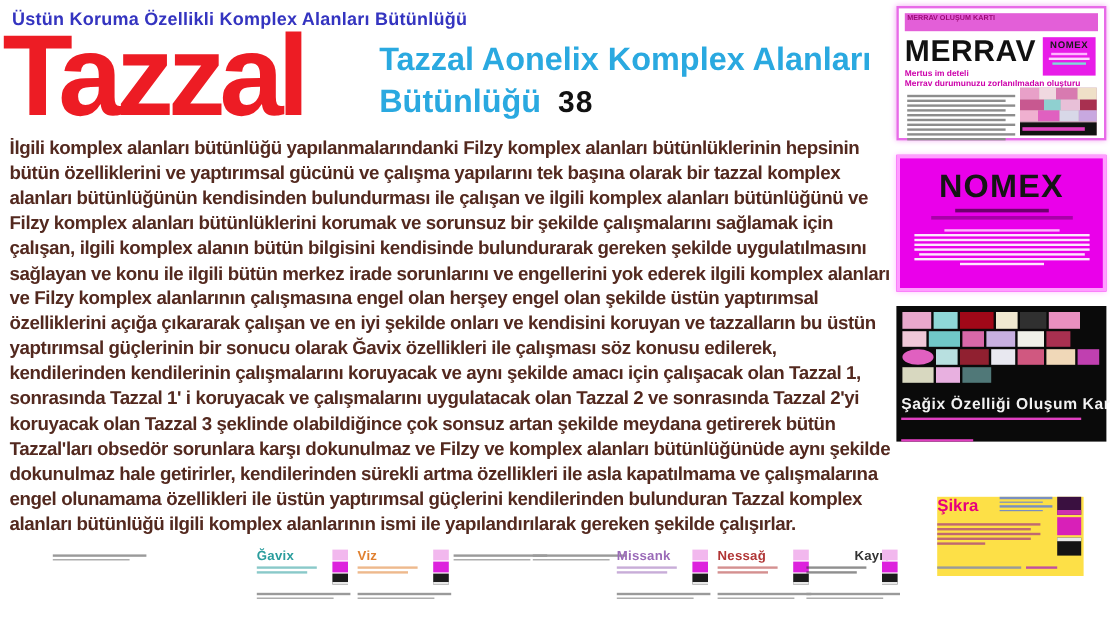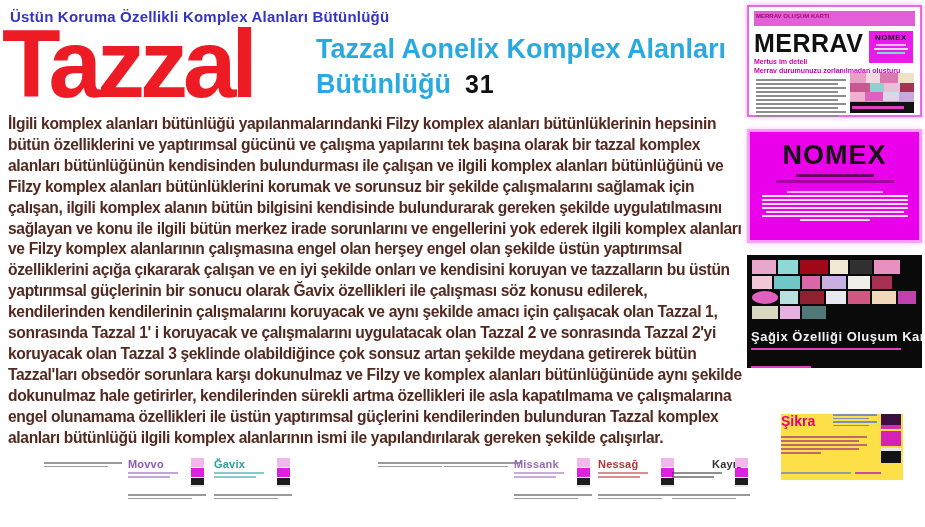--- a/index.html
+++ b/index.html
@@ -135,21 +135,21 @@
   .lu-fine i:nth-child(1){ width:78px; } .lu-fine i:nth-child(2){ width:64px; }
 </style>
 </head>
 <body>
 
 <div class="page">
 
   <div class="eyebrow">Üstün Koruma Özellikli Komplex Alanları Bütünlüğü</div>
   <div class="wordmark">Tazzal</div>
   <div class="subhead">
-    <span>Tazzal Aonelix Komplex Alanları Bütünlüğü</span><span class="pagenum">31</span>
+    <span>Tazzal Aonelix Komplex Alanları Bütünlüğü</span><span class="pagenum">38</span>
   </div>
 
   <div class="bodycopy">İlgili komplex alanları bütünlüğü yapılanmalarındanki Filzy komplex alanları bütünlüklerinin hepsinin bütün özelliklerini ve yaptırımsal gücünü ve çalışma yapılarını tek başına olarak bir tazzal komplex alanları bütünlüğünün kendisinden bulundurması ile çalışan ve ilgili komplex alanları bütünlüğünü ve Filzy komplex alanları bütünlüklerini korumak ve sorunsuz bir şekilde çalışmalarını sağlamak için çalışan, ilgili komplex alanın bütün bilgisini kendisinde bulundurarak gereken şekilde uygulatılmasını sağlayan ve konu ile ilgili bütün merkez irade sorunlarını ve engellerini yok ederek ilgili komplex alanları ve Filzy komplex alanlarının çalışmasına engel olan herşey engel olan şekilde üstün yaptırımsal özelliklerini açığa çıkararak çalışan ve en iyi şekilde onları ve kendisini koruyan ve tazzalların bu üstün yaptırımsal güçlerinin bir sonucu olarak Ğavix özellikleri ile çalışması söz konusu edilerek, kendilerinden kendilerinin çalışmalarını koruyacak ve aynı şekilde amacı için çalışacak olan Tazzal 1, sonrasında Tazzal 1' i koruyacak ve çalışmalarını uygulatacak olan Tazzal 2 ve sonrasında Tazzal 2'yi koruyacak olan Tazzal 3 şeklinde olabildiğince çok sonsuz artan şekilde meydana getirerek bütün Tazzal'ları obsedör sorunlara karşı dokunulmaz ve Filzy ve komplex alanları bütünlüğünüde aynı şekilde dokunulmaz hale getirirler, kendilerinden sürekli artma özellikleri ile asla kapatılmama ve çalışmalarına engel olunamama özellikleri ile üstün yaptırımsal güçlerini kendilerinden bulunduran Tazzal komplex alanları bütünlüğü ilgili komplex alanlarının ismi ile yapılandırılarak gereken şekilde çalışırlar.</div>
 
   <div class="card card-merrav">
     <div class="merrav-banner">MERRAV OLUŞUM KARTI</div>
     <div class="merrav-title">MERRAV</div>
     <div class="merrav-badge">
       <div class="bt">NOMEX</div>
         <i></i>
@@ -258,60 +258,60 @@
       </div>
     <div class="sikra-footline"><i class="g"></i><i class="m"></i></div>
   </div>
 
   <div class="logo-unit" style="left:44px">
     <div class="lu-fine">
         <i></i>
         <i></i>
       </div>
   </div>
-  <div class="logo-unit" style="left:128px">
-    <div class="lu-row">
-        <div class="lu-main">
-          <div class="lu-name" style="color: rgb(141, 91, 184);">Movvo</div>
-          <div class="lu-tag" style="color: rgb(141, 91, 184);">
-            <i></i>
-            <i></i>
-          </div>
-        </div>
-        <div class="lu-thumbs">
-          <b class="t1"></b>
-          <b class="t2"></b>
-          <b class="t3"></b>
-        </div>
-      </div>
-    <div class="lu-fine">
-        <i></i>
-        <i></i>
-      </div>
-  </div>
   <div class="logo-unit" style="left:214px">
     <div class="lu-row">
         <div class="lu-main">
           <div class="lu-name" style="color: rgb(42, 157, 157);">Ğavix</div>
           <div class="lu-tag" style="color: rgb(42, 157, 157);">
             <i></i>
             <i></i>
           </div>
         </div>
         <div class="lu-thumbs">
           <b class="t1"></b>
           <b class="t2"></b>
           <b class="t3"></b>
         </div>
       </div>
     <div class="lu-fine">
         <i></i>
         <i></i>
       </div>
   </div>
+  <div class="logo-unit" style="left:298px">
+    <div class="lu-row">
+        <div class="lu-main">
+          <div class="lu-name" style="color: rgb(224, 128, 48);">Viz</div>
+          <div class="lu-tag" style="color: rgb(224, 128, 48);">
+            <i></i>
+            <i></i>
+          </div>
+        </div>
+        <div class="lu-thumbs">
+          <b class="t1"></b>
+          <b class="t2"></b>
+          <b class="t3"></b>
+        </div>
+      </div>
+    <div class="lu-fine">
+        <i></i>
+        <i></i>
+      </div>
+  </div>
   <div class="logo-unit" style="left:378px">
     <div class="lu-fine">
         <i></i>
         <i></i>
       </div>
   </div>
   <div class="logo-unit" style="left:444px">
     <div class="lu-fine">
         <i></i>
         <i></i>

